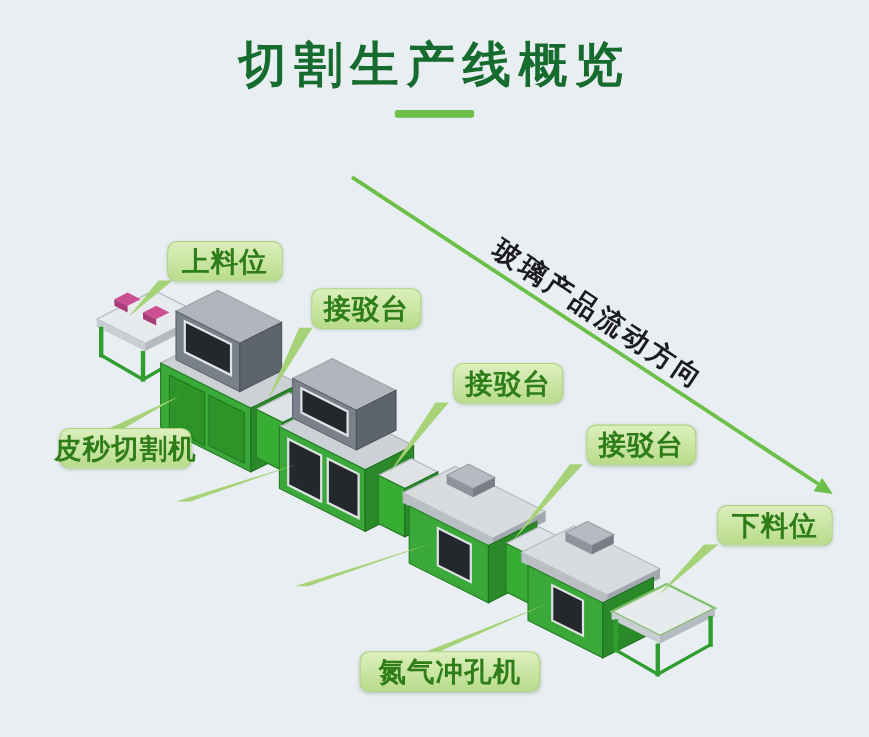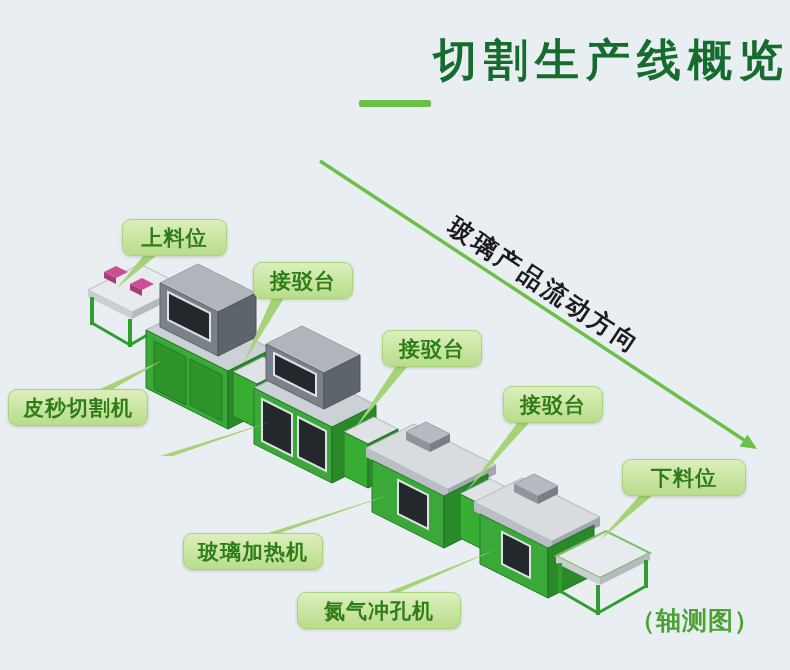--- a/index.html
+++ b/index.html
@@ -6,21 +6,20 @@
   .stage{
     position:relative;width:790px;height:670px;overflow:hidden;
     background:#e9eef2;
     font-family:"DejaVu Sans","Liberation Sans",sans-serif;
   }
   
   .title-wrap{position:absolute;top:36px;left:0;width:100%;text-align:center;}
   .title{
     font-size:44px;font-weight:bold;color:#166c2e;letter-spacing:7px;
     line-height:1.1;
-    text-align:right;
   }
   .title-underbar{
     width:72px;height:7px;background:#6cc04a;border-radius:2px;margin:16px auto 0;
   }
   
   .flow-text{
     position:absolute;left:460px;top:210px;
     transform:rotate(33.5deg);transform-origin:0 0;
     font-size:25px;font-weight:600;color:#1b1b1d;letter-spacing:3px;white-space:nowrap;
   }
@@ -29,33 +28,33 @@
     position:absolute;left:630px;top:604px;
     font-size:25px;font-weight:600;color:#4aa233;letter-spacing:1px;white-space:nowrap;
   }
   
   .art{position:absolute;left:0;top:0;width:790px;height:670px;}
   
   .callout{
     position:absolute;height:37px;display:flex;align-items:center;justify-content:center;
     background:linear-gradient(180deg,#dcefbd 0%,#b9dc8b 100%);
     border:1px solid #a9d47c;border-radius:9px;
-    color:#2e7d18;font-weight:bold;font-size:21px;letter-spacing:1px;
+    color:#2e7d18;font-weight:bold;font-size:25px;letter-spacing:1px;
     box-shadow:0 1px 3px rgba(60,90,40,.25);
-    box-sizing:border-box;white-space:nowrap;
+    box-sizing:border-box;white-space:nowrap;margin-left:30px;
   }
   .co-loading {left:122px;top:219px;width:105px;}
   .co-t1      {left:253px;top:262px;width:100px;}
   .co-t2      {left:382px;top:330px;width:100px;}
   .co-t3      {left:503px;top:386px;width:100px;}
-  .co-cutter  {left:8px;  top:389px;width:140px;}
+  .co-cutter  {left:24px;  top:389px;width:120px;}
   .co-splitter{left:93px; top:456px;width:125px;}
   .co-heater  {left:183px;top:533px;width:140px;}
   .co-puncher {left:297px;top:592px;width:164px;}
-  .co-unload  {left:622px;top:459px;width:124px;}
+  .co-unload  {left:622px;top:459px;width:105px;}
 </style>
 </head>
 <body>
 
 <div class="stage">
 
   <div class="title-wrap">
     <div class="title">切割生产线概览</div>
     <div class="title-underbar"></div>
   </div>
@@ -172,19 +171,17 @@
     </g>
   </svg>
 
   <div class="flow-text">玻璃产品流动方向</div>
 
   <div class="callout co-loading">上料位</div>
   <div class="callout co-t1">接驳台</div>
   <div class="callout co-t2">接驳台</div>
   <div class="callout co-t3">接驳台</div>
   <div class="callout co-cutter">皮秒切割机</div>
-  <div class="callout co-heater">玻璃加热机</div>
   <div class="callout co-puncher">氮气冲孔机</div>
   <div class="callout co-unload">下料位</div>
 
-  <div class="view-note">（轴测图）</div>
 
 </div>
 
 </body></html>

